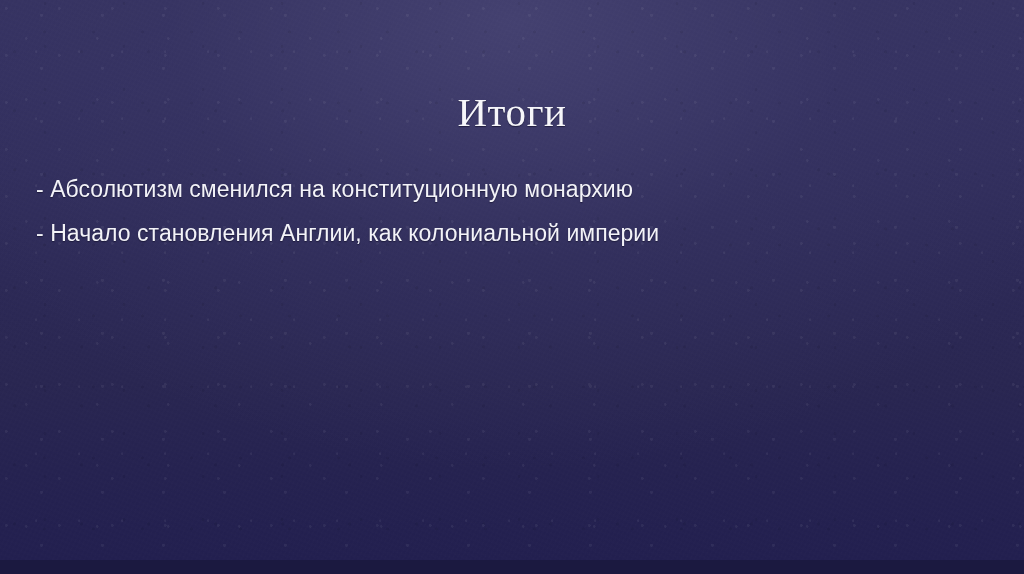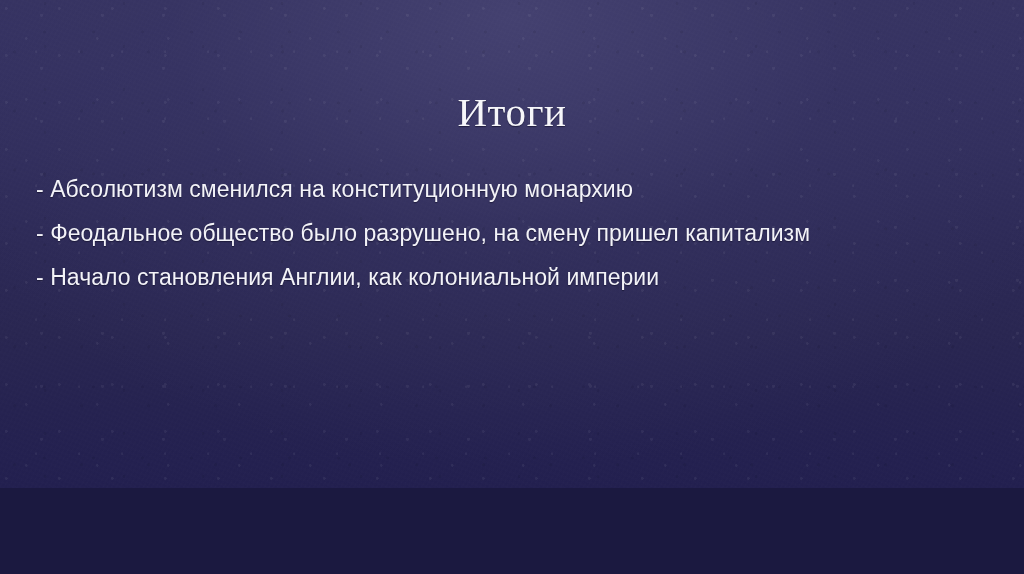--- a/index.html
+++ b/index.html
@@ -10,21 +10,21 @@
   }
 
   body {
     font-family: "Liberation Serif", "DejaVu Serif", serif;
   }
 
   
   .slide {
     position: relative;
     width: 1024px;
-    height: 488px;
+    height: 560px;
     overflow: hidden;
     background-color: #2e2b5b;
     background-image:
       radial-gradient(ellipse 900px 620px at 50% 4%,
                       rgba(71, 68, 115, 0.85) 0%,
                       rgba(57, 54, 100, 0.45) 38%,
                       rgba(40, 37, 80, 0.05) 72%,
                       rgba(32, 29, 72, 0) 100%),
       linear-gradient(180deg,
                       #373463 0%,
@@ -114,17 +114,16 @@
 </style>
 </head>
 <body>
 
 <div class="slide">
 
   <h1 class="slide-title">Итоги</h1>
 
   <div class="body-block">
     <div class="bullet-line">- Абсолютизм сменился на конституционную монархию</div>
-    <div class="bullet-line">- Феодальное общество было разрушено, на смену пришел капитализм</div>
     <div class="bullet-line">- Начало становления Англии, как колониальной империи</div>
   </div>
 
 </div>
 
 </body></html>

